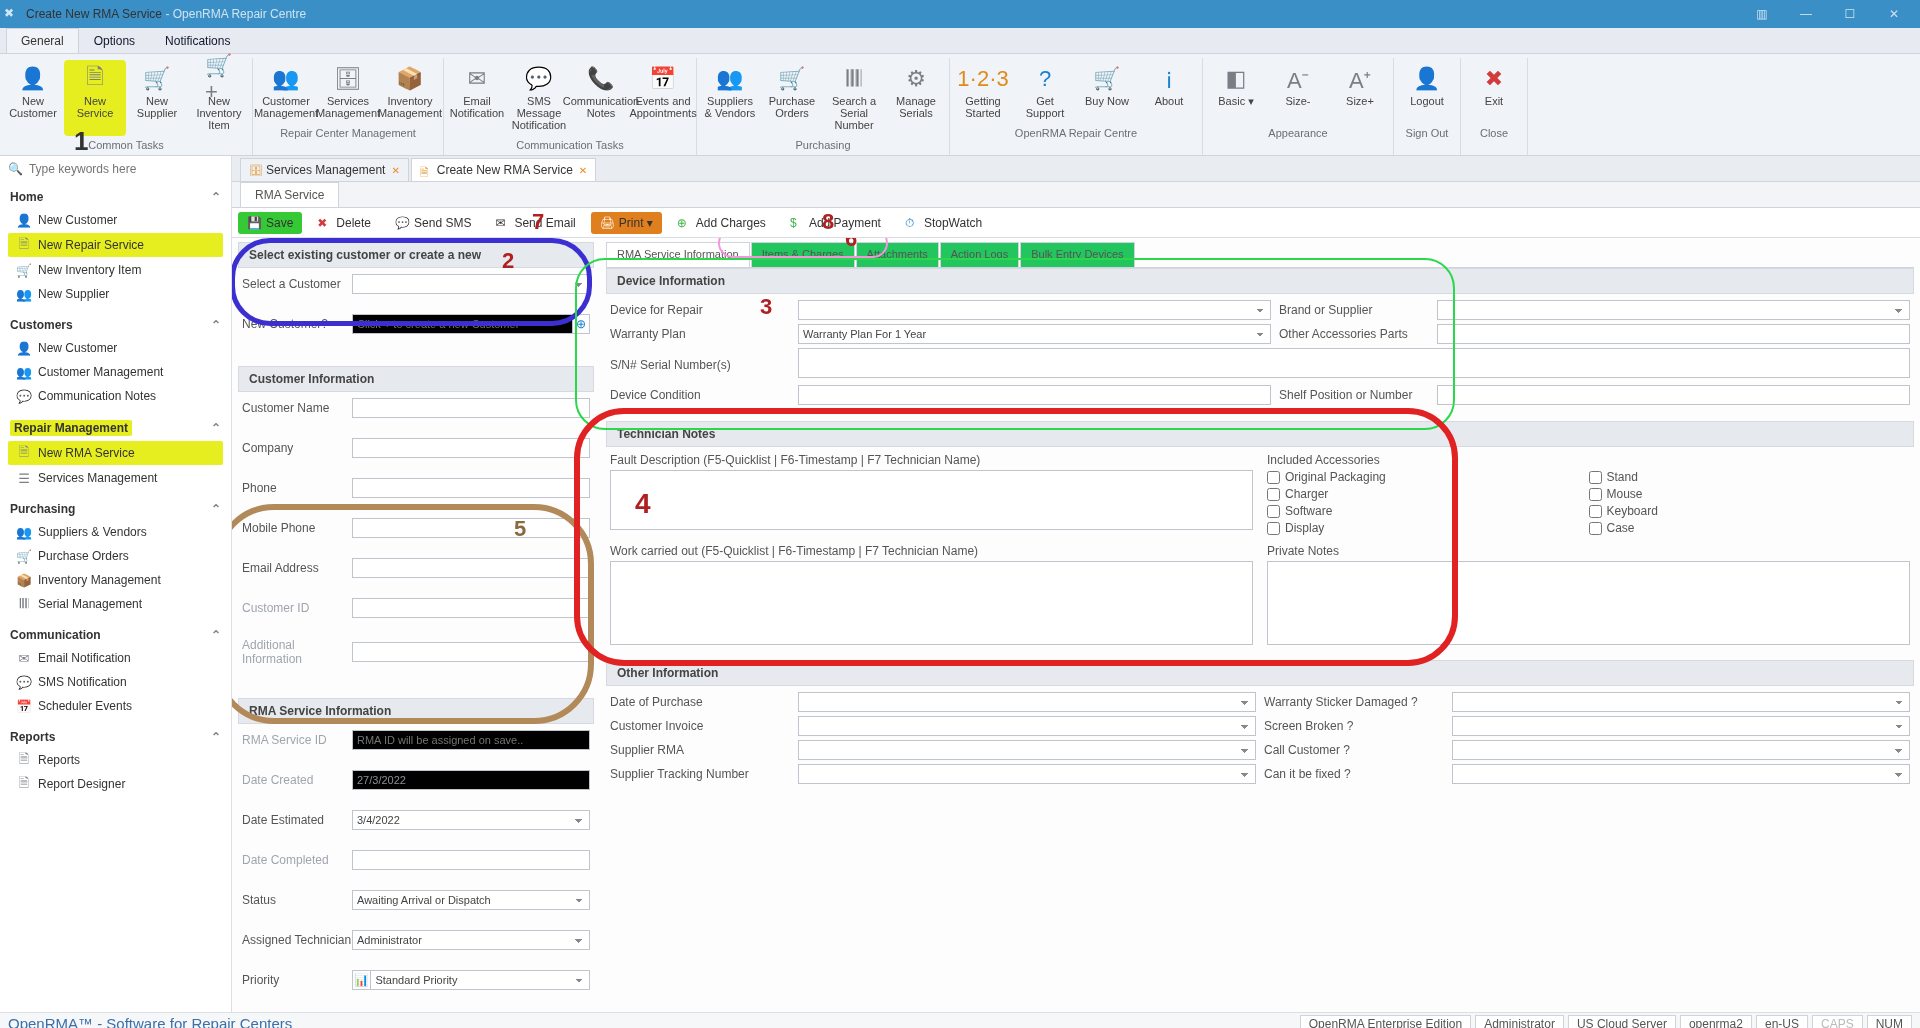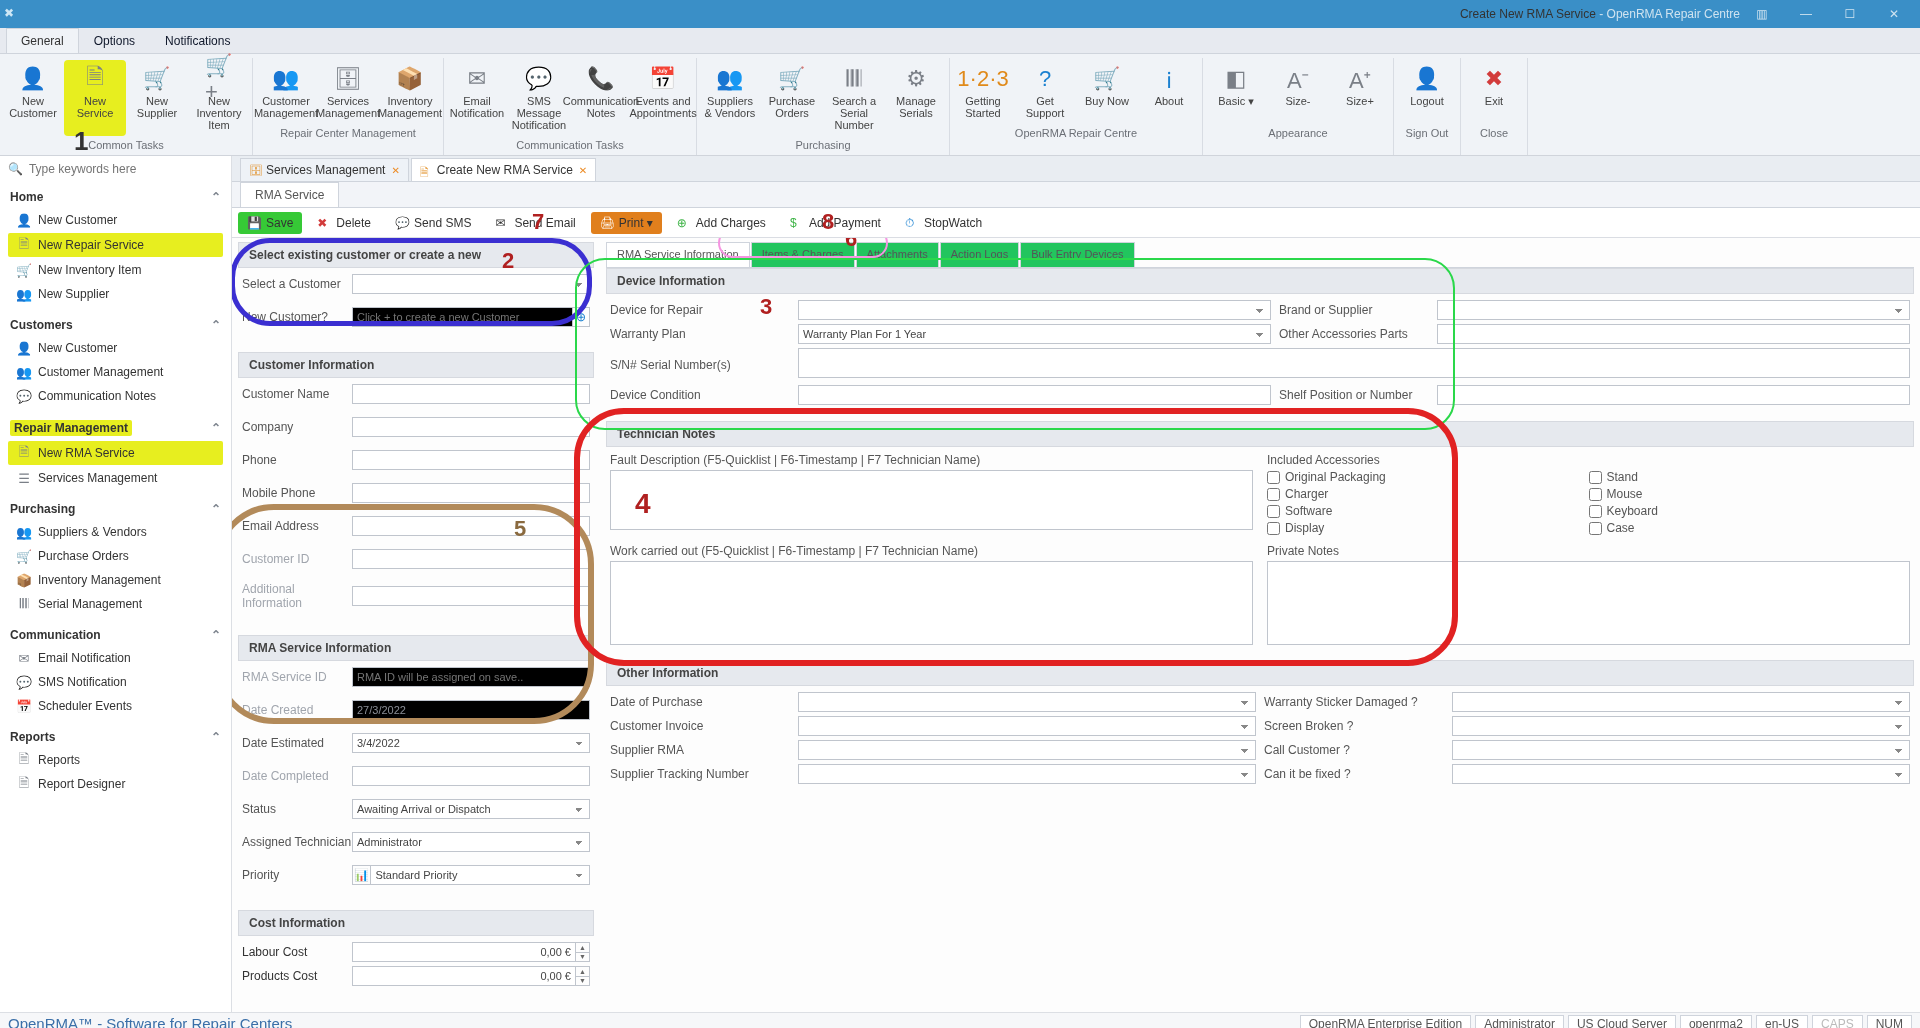--- a/index.html
+++ b/index.html
@@ -1,19 +1,19 @@
 <!DOCTYPE html>
 <html><head>
 <meta charset="utf-8">
 <style>
 *{box-sizing:border-box;margin:0;padding:0;font-family:'Segoe UI',Tahoma,sans-serif;font-size:12px;color:#333}
 body{background:#f8f8f8;overflow:hidden}
 .titlebar{height:28px;background:#3a8fc7;display:flex;align-items:center;padding:0 4px;color:#fff}
 .titlebar .icon{width:16px;height:16px;color:#cfe8f6;margin-right:6px}
-.titlebar .title{flex:1;text-align:right;font-size:12px;color:#fff}
+.titlebar .title{flex:1;text-align:left;font-size:12px;color:#fff}
 .titlebar .title .sub{color:#cfe3f0}
 .titlebar .winbtn{width:44px;height:28px;display:flex;align-items:center;justify-content:center;color:#cfe3f0}
 .menutabs{height:26px;background:#e7eaf0;display:flex;align-items:flex-end;padding:0 6px;border-bottom:1px solid #cfd4dc}
 .menutabs .tab{padding:5px 14px;font-size:12px;color:#0f172a;border:1px solid transparent;border-bottom:none}
 .menutabs .tab.active{background:#f0f3f7;border-color:#cfd4dc;color:#333}
 .ribbon{background:#f0f3f7;border-bottom:1px solid #d0d4db;display:flex;padding:4px 0 0 0}
 .ribgrp{border-right:1px solid #d8dce3;padding:2px 2px 0 2px;display:flex;flex-direction:column}
 .ribgrp .btns{display:flex}
 .ribgrp .cap{text-align:center;font-size:11px;color:#6b6f76;padding:3px 0 4px 0}
 .rbtn{width:62px;display:flex;flex-direction:column;align-items:center;padding:4px 2px;border:1px solid transparent;border-radius:3px}
@@ -45,21 +45,21 @@
 .tbtn .tic{width:14px;height:14px;margin-right:5px;font-size:12px}
 .tbtn.save{background:#36c936;color:#fff}.tbtn.save .tic{color:#fff}
 .tbtn.print{background:#e07f1d;color:#fff}.tbtn.print .tic{color:#fff}
 .annot{position:absolute;font-size:22px;font-weight:700;color:#b02020;pointer-events:none;z-index:50}
 .formarea{flex:1;display:flex;overflow:auto;position:relative;background:#fdfdfd}
 .leftcol{width:368px;padding:4px 6px}
 .rightcol{flex:1;padding:4px 6px;position:relative}
 .panel{margin-bottom:6px}
 .panel .ph{background:#e6e9ee;border:1px solid #d6d9df;padding:5px 10px;font-weight:700;font-size:12px;color:#444}
 .panel .pb{padding:6px 4px}
-.frow{display:flex;align-items:center;margin-bottom:13px}
+.frow{display:flex;align-items:center;margin-bottom:20px}
 .frow .fl{width:110px;font-size:12px;color:#555}
 .frow .fl.mut{color:#a0a5ad}
 .frow .fc{flex:1}
 .inp,.sel{width:100%;height:20px;border:1px solid #c0c5cd;background:#fff;padding:0 4px;font-size:11px;color:#444}
 .sel{appearance:none;background-image:linear-gradient(45deg,transparent 50%,#888 50%),linear-gradient(135deg,#888 50%,transparent 50%);background-position:calc(100% - 10px) 8px,calc(100% - 6px) 8px;background-size:4px 4px,4px 4px;background-repeat:no-repeat}
 .inp[readonly]{background:#000000;color:#8b8f97}
 .righttabs{height:26px;display:flex;border-bottom:1px solid #cfd4dc}
 .rtab{padding:5px 10px;background:#22c55e;border:1px solid #cfd4dc;border-bottom:none;font-size:11px;color:#555;margin-right:1px}
 .rtab.active{background:#fff}
 .twocol{display:flex;gap:14px}

